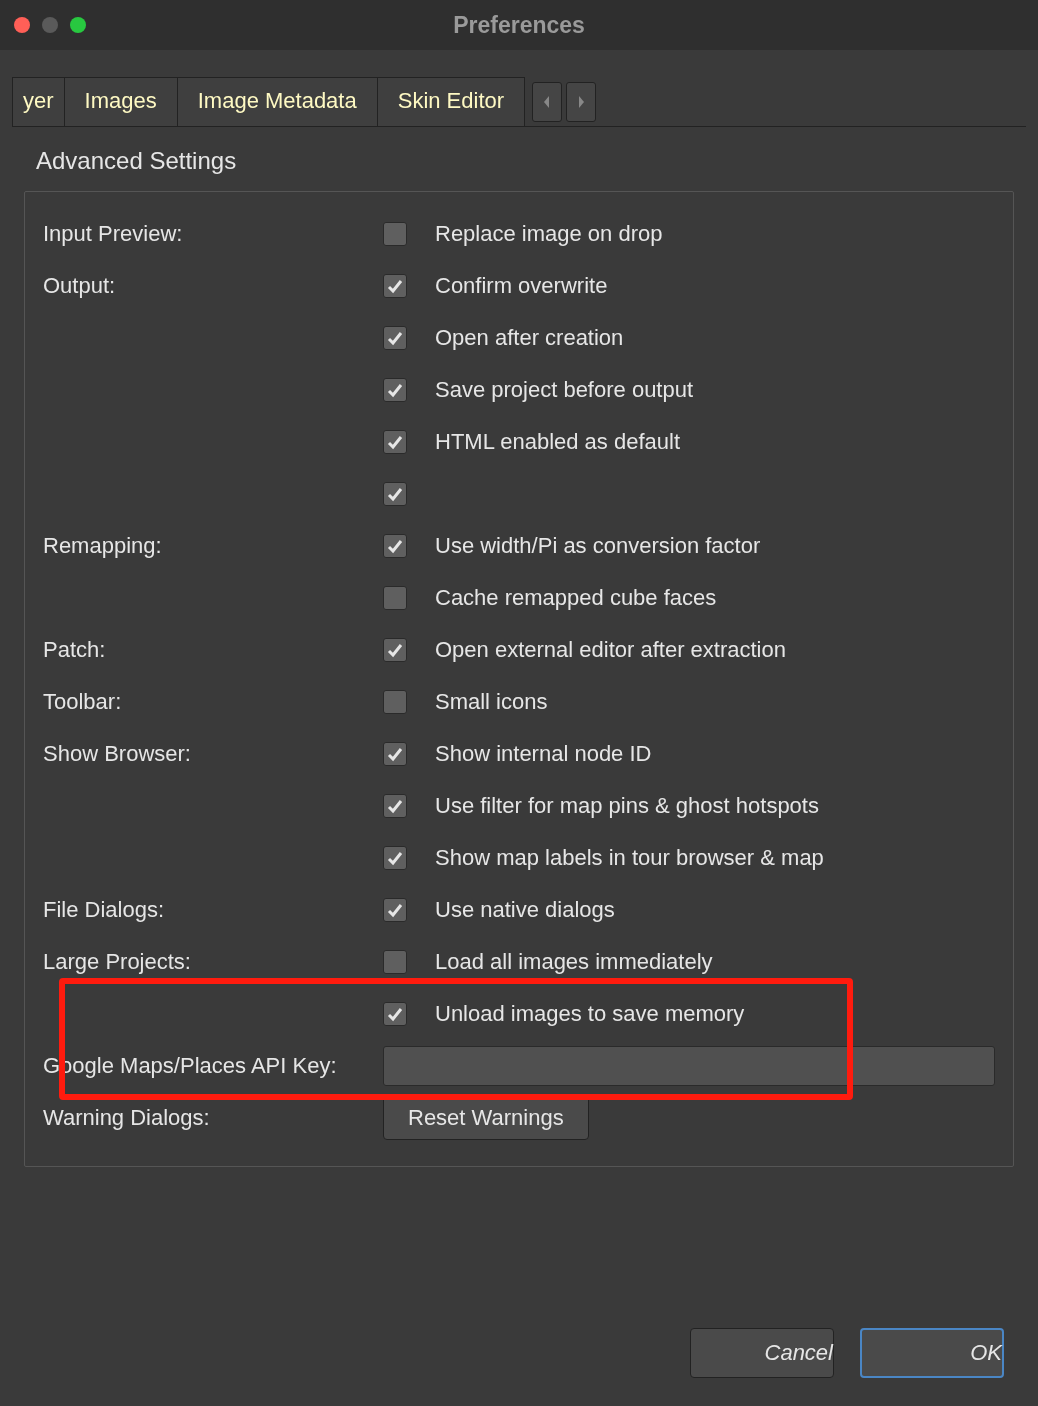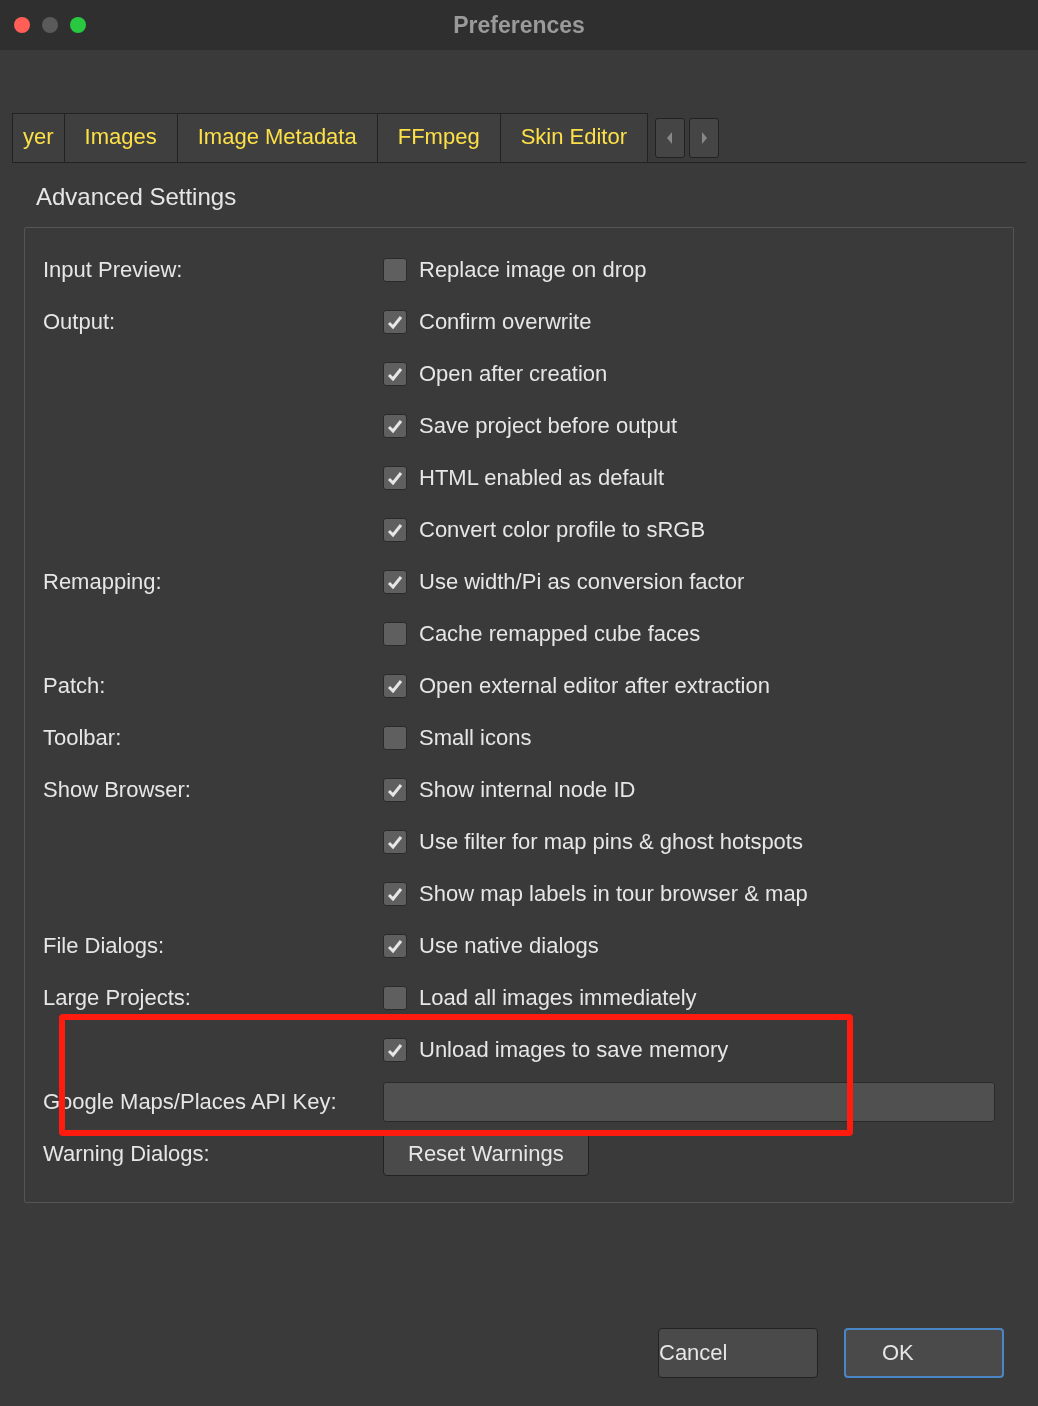--- a/index.html
+++ b/index.html
@@ -35,27 +35,26 @@
     align-items:flex-end;
     padding:26px 12px 0 12px;
     gap:0;
     background:#3a3a3a;
   }
   .tab {
     padding:10px 20px 12px 20px;
     background:#3f3f3f;
     border:1px solid #222;
     border-bottom:1px solid #222;
-    color:#fde047;
+    color:#fef9c3;
     font-size:22px;
     cursor:pointer;
     position:relative;
     top:1px;
     margin-right:-1px;
-    margin-top:36px;
   }
   .tab.frag { padding-left:10px; padding-right:10px; }
   .tab.active {
     background:#3a3a3a;
     border-bottom:1px solid #3a3a3a;
     z-index:2;
   }
   .tab-arrows {
     display:flex;
     gap:4px;
@@ -97,21 +96,21 @@
   .row .label {
     width:340px;
     color:#e6e6e6;
     font-size:22px;
     padding-right:10px;
     flex-shrink:0;
   }
   .row .control {
     display:flex;
     align-items:center;
-    gap:12px;
+    gap:28px;
     flex:1;
   }
   .cb {
     width:24px; height:24px;
     background:#5f5f5f;
     border:1px solid #2a2a2a;
     border-radius:3px;
     display:inline-flex;
     align-items:center; justify-content:center;
     flex-shrink:0;
@@ -146,23 +145,24 @@
     left:34px; right:160px;
     pointer-events:none;
   }
   .footer {
     position:absolute;
     bottom:28px; right:34px;
     display:flex;
     gap:26px;
   }
   .footer .btn {
-    width:160px;
-    text-align:left;
+    width:144px;
+    text-align:right;
     padding:10px 0;
+    font-style:italic;
   }
   .footer .btn.primary {
     border:2px solid #4a86c5;
     padding-left:36px;
   }
 </style>
 </head>
 <body>
 
 <div class="titlebar">
@@ -171,21 +171,20 @@
     <div class="dot grey"></div>
     <div class="dot green"></div>
   </div>
   <div class="title">Preferences</div>
 </div>
 
 <div class="tabstrip">
   <div class="tab frag"><span>yer</span></div>
   <div class="tab"><span>Images</span></div>
   <div class="tab"><span>Image Metadata</span></div>
-  <div class="tab"><span>FFmpeg</span></div>
   <div class="tab"><span>Skin Editor</span></div>
   <div class="tab-arrows">
     <div class="arrowbtn">
         <svg viewBox="0 0 10 16">
           <path d="M7 2 L2 8 L7 14"></path>
         </svg>
       </div>
     <div class="arrowbtn">
         <svg viewBox="0 0 10 16">
           <path d="M3 2 L8 8 L3 14"></path>
@@ -253,21 +252,20 @@
     </div>
       </div>
     <div class="row">
         <div class="label"></div>
         <div class="control">
       <span class="cb checked">
             <svg viewBox="0 0 18 18">
               <polyline points="3,10 7,14 15,4"></polyline>
             </svg>
           </span>
-      <span class="opt-label">Convert color profile to sRGB</span>
     </div>
       </div>
 
     <div class="row">
       <div class="label">Remapping:</div>
       <div class="control">
         <span class="cb checked">
             <svg viewBox="0 0 18 18">
               <polyline points="3,10 7,14 15,4"></polyline>
             </svg>

